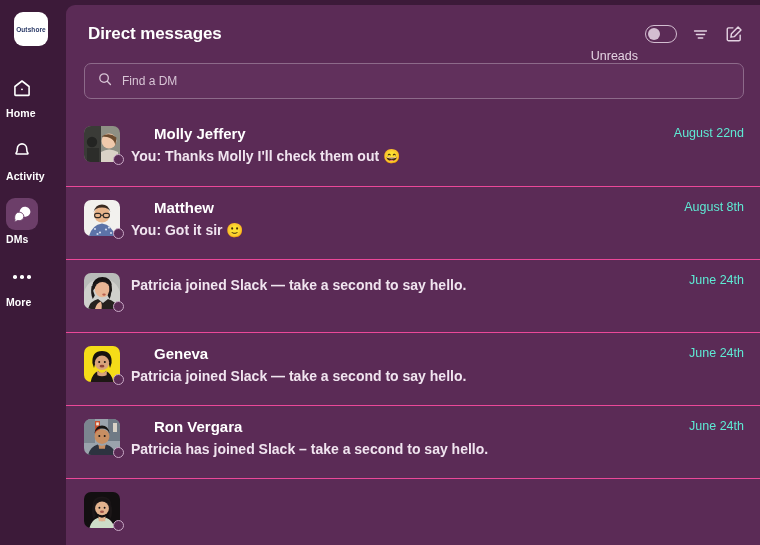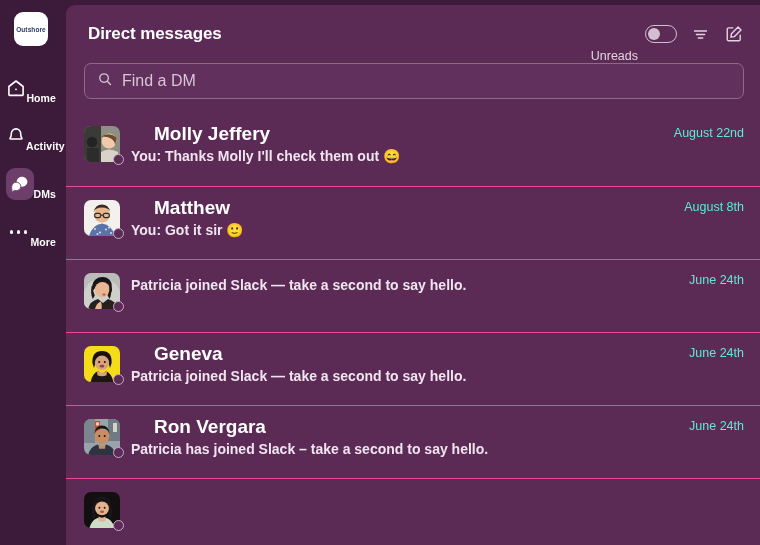--- a/index.html
+++ b/index.html
@@ -32,22 +32,22 @@
     display: flex; align-items: center; justify-content: center;
     margin-bottom: 26px;
     cursor: pointer;
   }
   .workspace-logo span {
     font-size: 6.5px; font-weight: 700;
     color: #2b3a67; letter-spacing: .1px;
   }
   .rail-item {
     width: 50px;
-    display: flex; flex-direction: row;
-    align-items: flex-end;
+    display: flex; flex-direction: column;
+    align-items: flex-start;
     margin-bottom: 16px;
     cursor: pointer;
   }
   .rail-ico {
     width: 32px; height: 32px;
     border-radius: 9px;
     display: flex; align-items: center; justify-content: center;
   }
   .rail-item.active .rail-ico { background: #6c3e69; }
   .rail-label {
@@ -103,21 +103,21 @@
   .search-box {
     height: 36px;
     border: 1px solid #8d6a8a;
     border-radius: 7px;
     background: #61305c;
     display: flex; align-items: center;
     padding: 0 12px;
     gap: 9px;
     cursor: text;
   }
-  .search-ph { font-size: 16px; color: #d8c5d6; }
+  .search-ph { font-size: 12px; color: #d8c5d6; }
 
   
   .dm-list { margin-top: 14px; }
   .dm-row {
     position: relative;
     display: flex; align-items: flex-start;
     padding: 12px 16px 12px 18px;
     border-top: 1px solid #ec4899;
     cursor: pointer;
     min-height: 73px;
@@ -133,21 +133,21 @@
   .presence {
     position: absolute;
     right: -4px; bottom: -3px;
     width: 11px; height: 11px;
     border-radius: 50%;
     border: 1.7px solid #c9a9c6;
     background: #5b2b56;
   }
   .dm-text { flex: 1 1 auto; min-width: 0; padding-top: 0px; }
   .dm-name {
-    font-size: 19px; font-weight: 700;
+    font-size: 15px; font-weight: 700;
     color: #ffffff;
     line-height: 18px;
     white-space: nowrap;
     padding-left: 23px;
   }
   .dm-name .you-sfx { font-weight: 400; color: #ffffff; }
   .dm-preview {
     margin-top: 4px;
     font-size: 14px;
     color: #f0e4ef;

